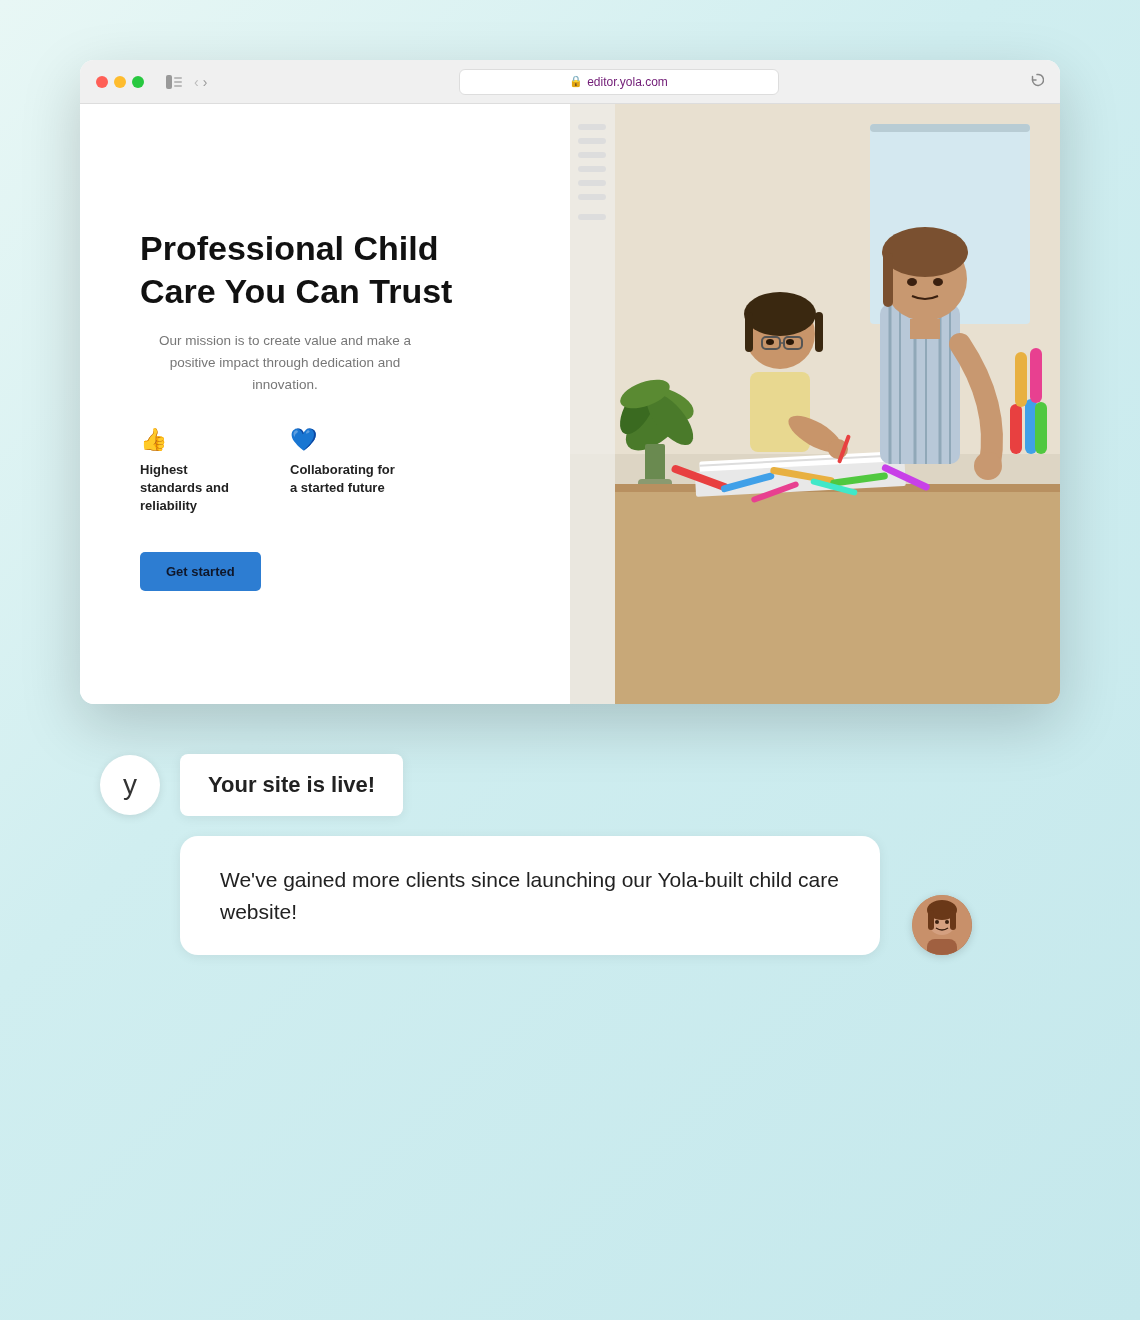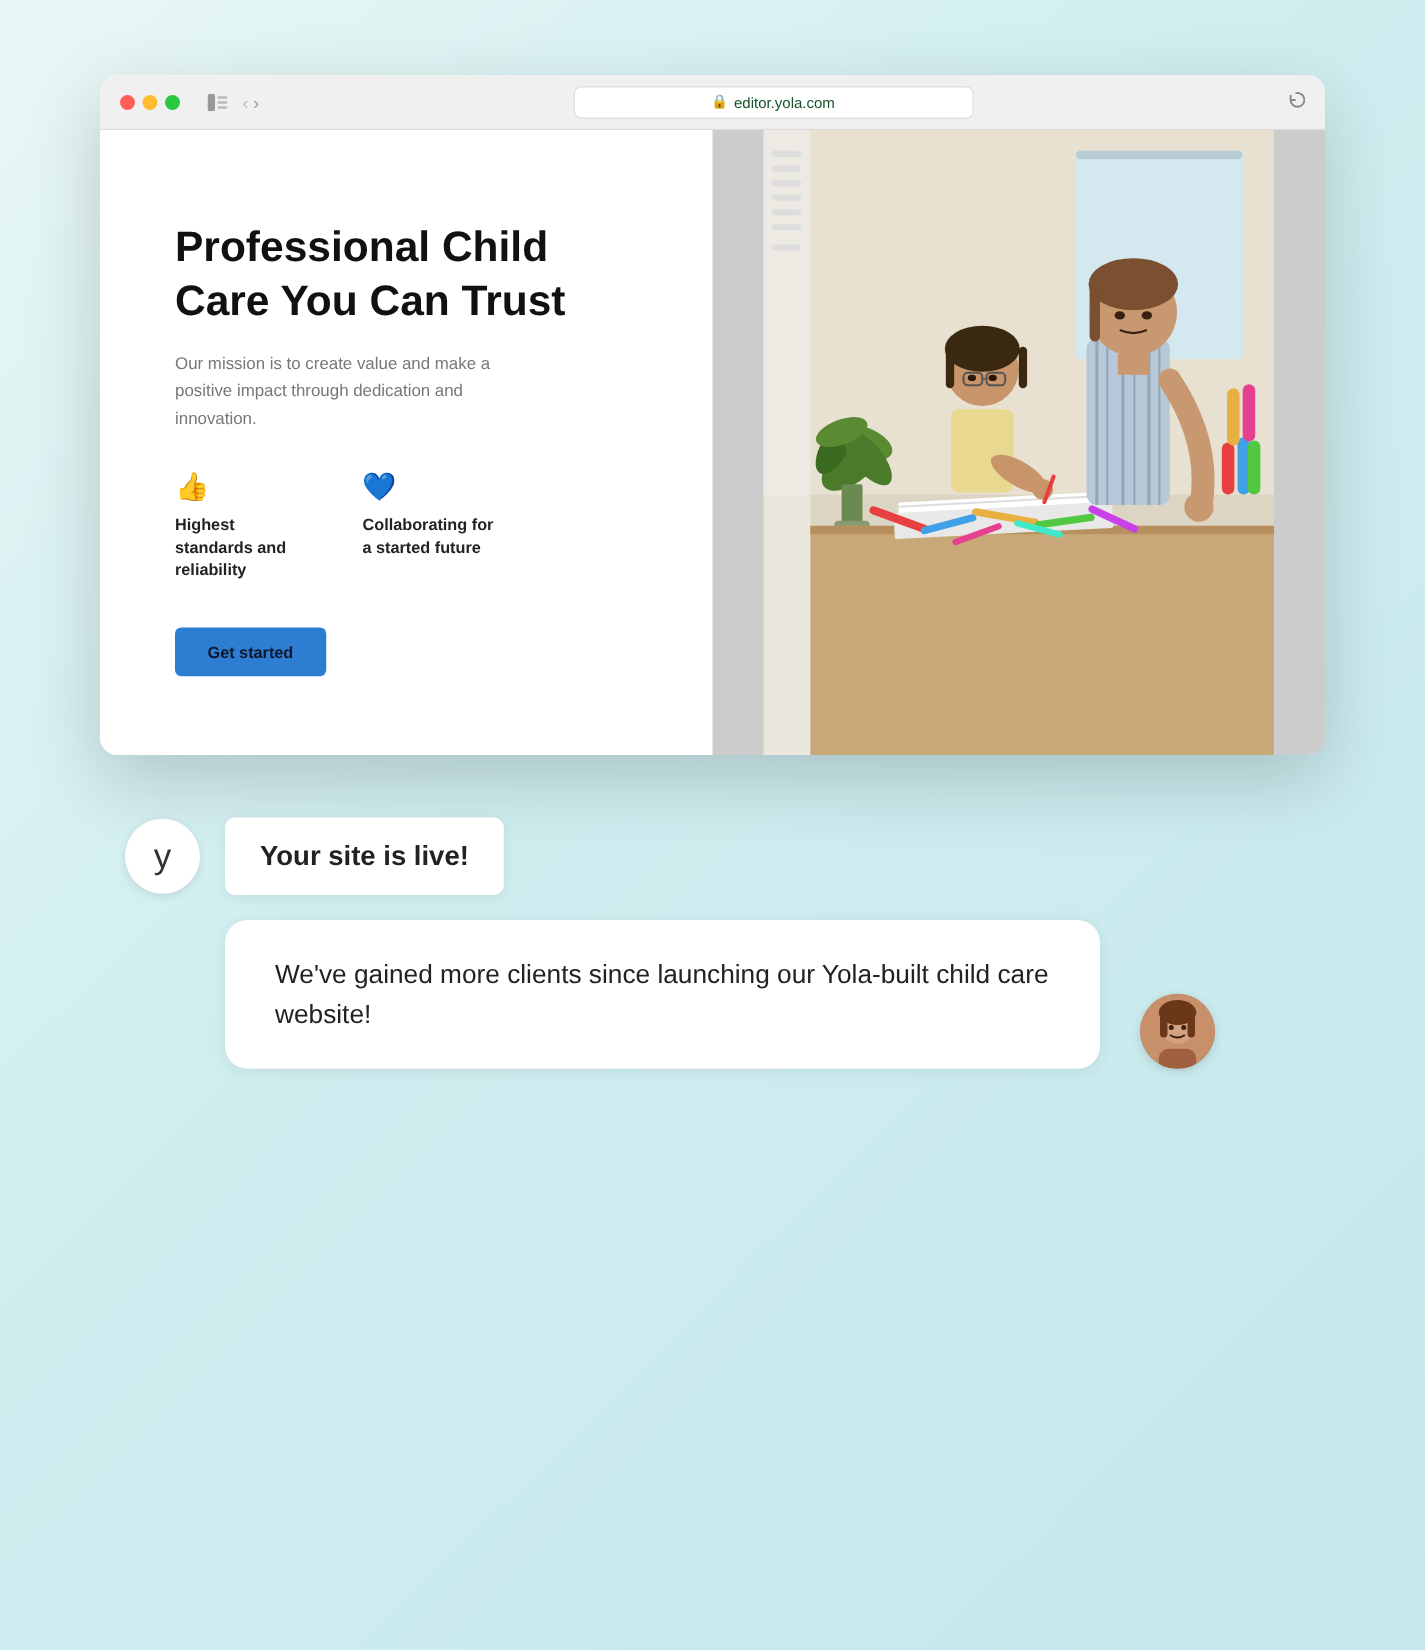--- a/index.html
+++ b/index.html
@@ -80,21 +80,21 @@
 
     .reload-btn {
       margin-left: auto;
       color: #888;
       font-size: 14px;
     }
 
     
     .website-content {
       display: flex;
-      height: 500px;
+      height: 600px;
     }
 
     .left-panel {
       flex: 1;
       background: #fff;
       padding: 60px 50px 50px 60px;
       display: flex;
       flex-direction: column;
       justify-content: center;
     }
@@ -106,20 +106,21 @@
       line-height: 1.25;
       margin-bottom: 18px;
     }
 
     .hero-subtitle {
       font-size: 13.5px;
       color: #777;
       line-height: 1.6;
       margin-bottom: 32px;
       max-width: 290px;
+      text-align: center;
     }
 
     .features-row {
       display: flex;
       gap: 40px;
       margin-bottom: 36px;
     }
 
     .feature-item {
       display: flex;
@@ -273,21 +274,21 @@
     </div>
 
     <div class="nav-arrows">
       <span style="color:#bbb;">‹</span>
       <span style="color:#999;">›</span>
     </div>
 
     <div style="flex:1; display:flex; justify-content:center;">
       <div class="address-bar">
         <span style="color:#888; font-size:11px;">🔒</span>
-        <span style="font-size:12px; color:#14532d;">editor.yola.com</span>
+        <span style="font-size:12px; color:#701a75;">editor.yola.com</span>
       </div>
     </div>
 
     <div class="reload-btn">
       <svg width="14" height="14" viewBox="0 0 14 14" fill="none">
         <path d="M7 1.5A5.5 5.5 0 1 1 2.5 7" stroke="#888" stroke-width="1.5" stroke-linecap="round"></path>
         <path d="M2.5 3.5V7H6" stroke="#888" stroke-width="1.5" stroke-linecap="round" stroke-linejoin="round"></path>
       </svg>
     </div>
   </div>

